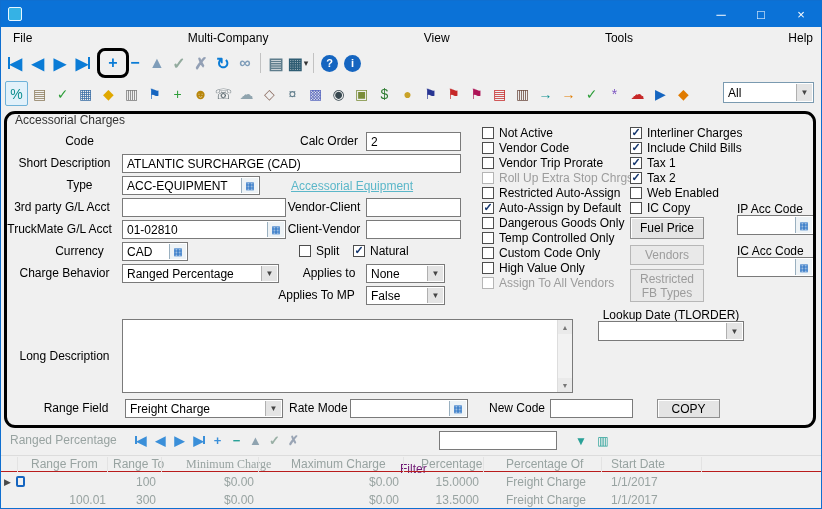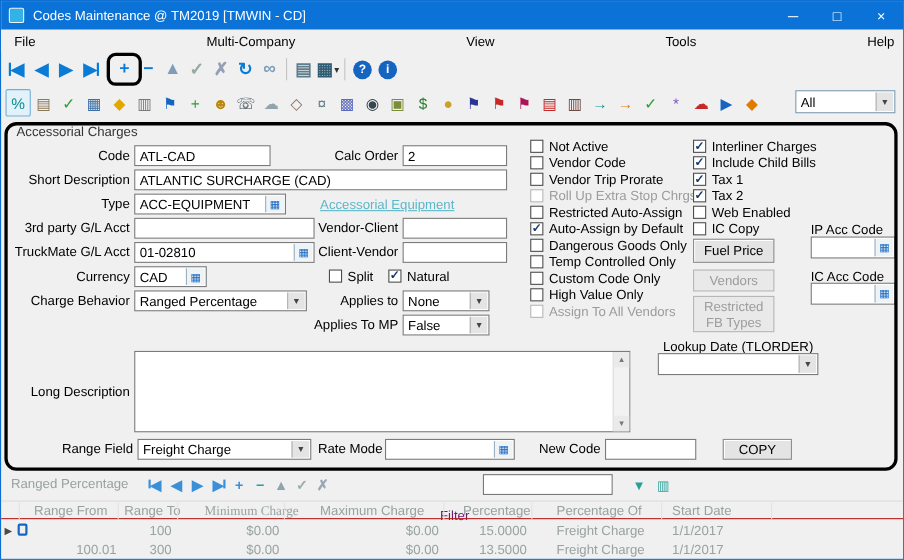--- a/index.html
+++ b/index.html
@@ -30,21 +30,21 @@
   
   .fld{position:absolute;height:19px;background:#fff;border:1px solid #7a7a7a;display:flex;align-items:center;padding:0 4px;white-space:nowrap;overflow:hidden;}
   .fld.haslk{padding-right:21px;}
   .lk{position:absolute;right:1px;top:1px;bottom:1px;width:17px;background:#eef3f6;border-left:1px solid #9ab0c0;
       display:flex;align-items:center;justify-content:center;color:#1565c0;font-size:10px;}
   .lk::after{content:"▦";}
   .combo{padding-right:19px;}
   .dd{position:absolute;right:1px;top:1px;bottom:1px;width:16px;background:#e4e4e4;border-left:1px solid #b0b0b0;
       display:flex;align-items:center;justify-content:center;font-size:8px;color:#444;}
   .dd::after{content:"▼";}
-  .lbl{position:absolute;height:19px;line-height:19px;text-align:right;white-space:nowrap;}
+  .lbl{position:absolute;height:19px;line-height:19px;text-align:center;white-space:nowrap;}
   .lbl.left{text-align:left;}
   .lbl.center{text-align:center;}
   .btn{position:absolute;background:#e4e4e4;border:1px solid #8f8f8f;box-shadow:inset 1px 1px 0 #fff;
        display:flex;align-items:center;justify-content:center;text-align:center;line-height:14px;padding:0 2px;}
   .btn.disabled{color:#9c9c9c;border-color:#b7b7b7;box-shadow:none;background:#e9e9e9;}
   .gl-link{position:absolute;color:#5bb7c9;text-decoration:underline;white-space:nowrap;}
   
   .cbrow{height:15px;display:flex;align-items:center;gap:5px;white-space:nowrap;}
   .cbrow.abs{position:absolute;}
   .cbbox{width:12px;height:12px;border:1px solid #4d4d4d;background:#fff;display:flex;align-items:center;justify-content:center;
@@ -89,21 +89,20 @@
   .zero-glyph{position:absolute;left:15px;top:3px;width:9px;height:11px;border:2px solid #1565c0;border-radius:2px;}
   .all-combo{left:722px;top:81px;width:91px;height:21px;border-color:#7a9ab0;}
 </style>
 </head>
 <body>
 
 <div class="window">
 
   <div class="titlebar">
     <span class="appicon"></span>
-    <span class="title-text">Codes Maintenance @ TM2019 [TMWIN - CD]</span>
     <span class="tspacer"></span>
     <span class="cap-btn">─</span>
     <span class="cap-btn">□</span>
     <span class="cap-btn">×</span>
   </div>
 
   <div class="menubar">
     <span class="menu-item">File</span>
     <span class="menu-item">Multi-Company</span>
     <span class="menu-item">View</span>
@@ -165,23 +164,20 @@
     </div>
   <div class="fld combo all-combo">
     <span>All</span>
     <span class="dd"></span>
   </div>
 
   <div class="ann-form"></div>
   <div class="group-label">Accessorial Charges</div>
 
   <div class="lbl" style="left:40px;top:131px;width:77px">Code</div>
-  <div class="fld" style="left:121px;top:131px;width:124px">
-      <span>ATL-CAD</span>
-    </div>
   <div class="lbl" style="left:295px;top:131px;width:66px">Calc Order</div>
   <div class="fld" style="left:365px;top:131px;width:95px">
       <span>2</span>
     </div>
 
   <div class="lbl" style="left:10px;top:153px;width:107px">Short Description</div>
   <div class="fld" style="left:121px;top:153px;width:339px">
       <span>ATLANTIC SURCHARGE (CAD)</span>
     </div>
 

